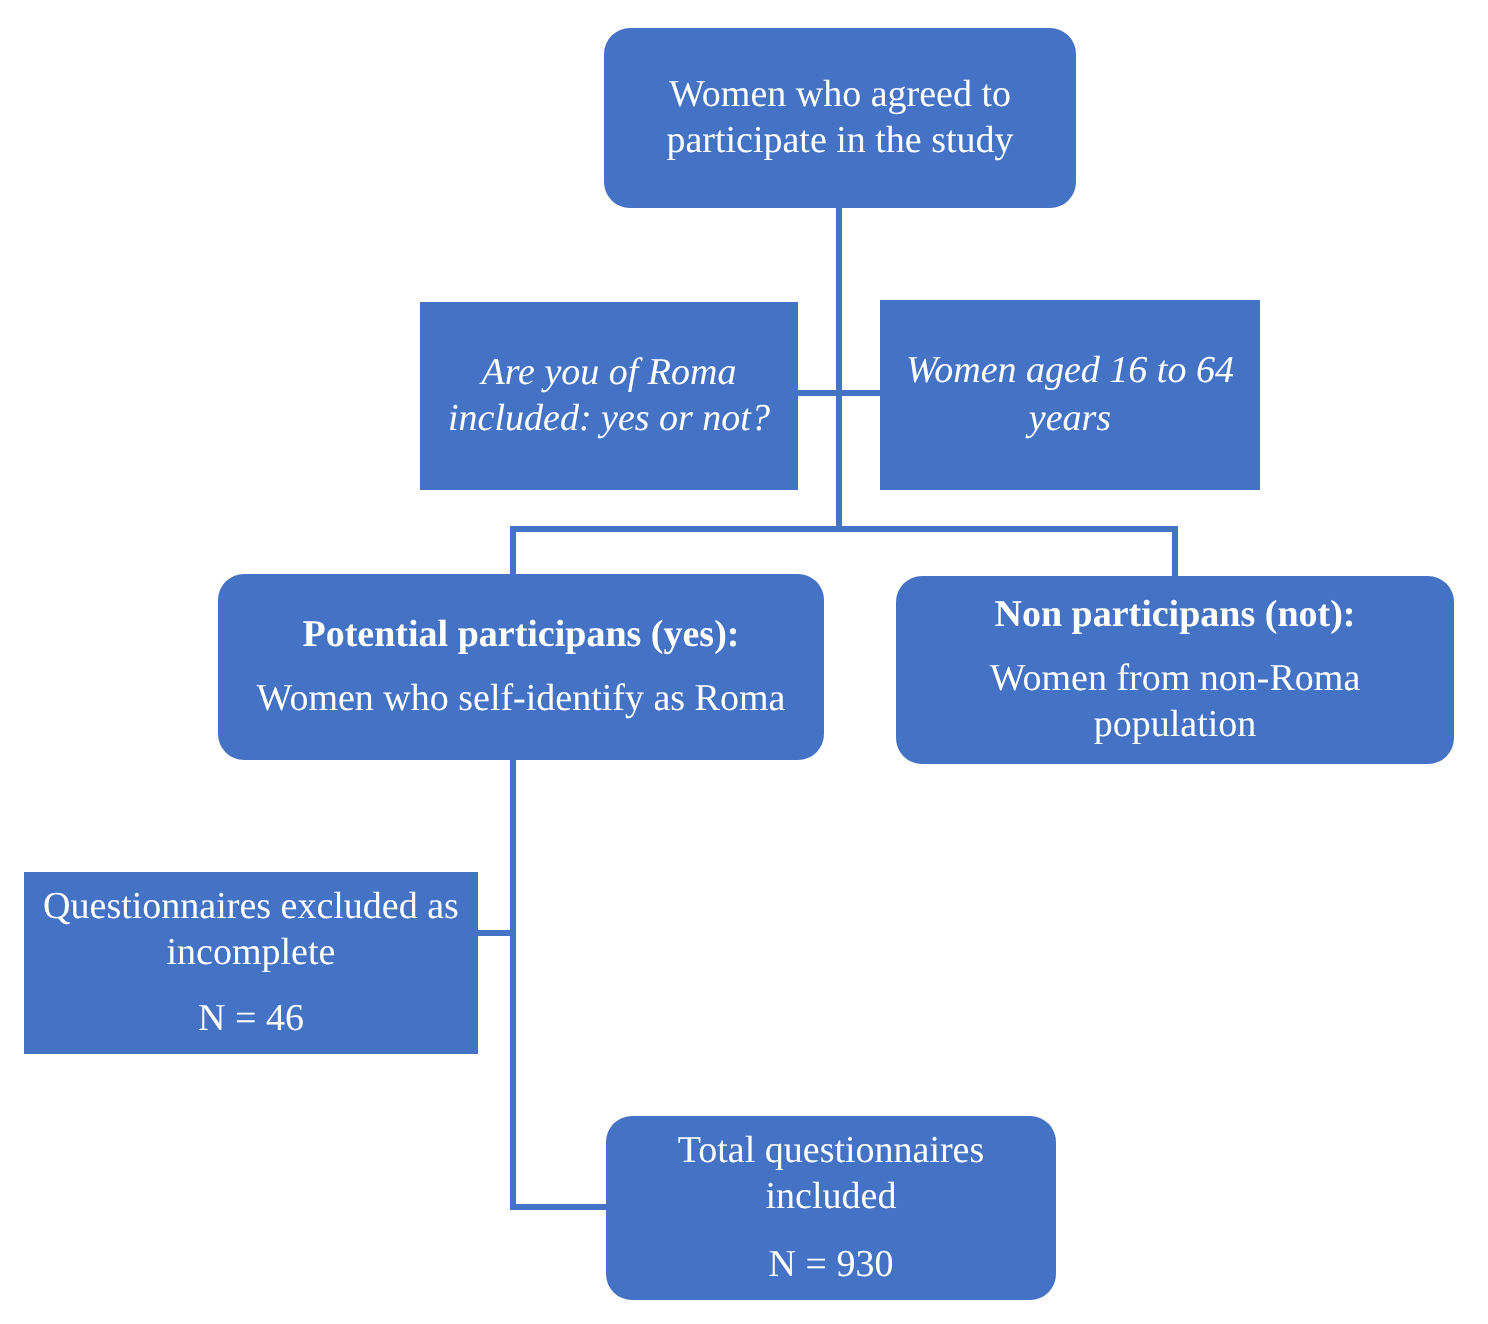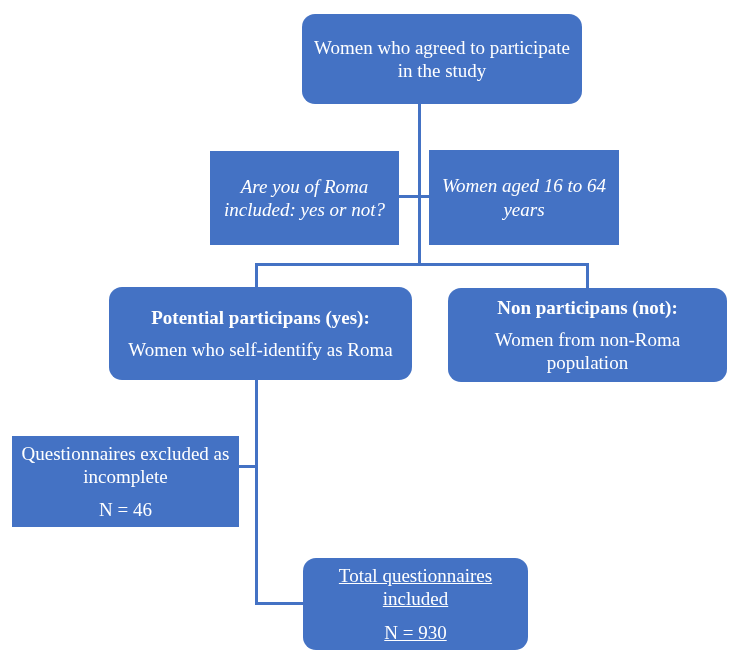--- a/index.html
+++ b/index.html
@@ -39,27 +39,27 @@
   .node .count {
     margin-top: 10px;
   }
   .connector {
     position: absolute;
     background: var(--line-color, #4472C4);
     z-index: 1;
   }
 
   
-  .n-agreed        { left: 302px; top: 14px;  width: 280px; height: 90px; }
+  .n-agreed        { left: 302px; top: 14px;  width: 236px; height: 90px; }
   .n-ethnicity     { left: 210px; top: 151px; width: 189px; height: 94px; }
-  .n-age           { left: 429px; top: 150px; width: 190px; height: 95px; }
+  .n-age           { left: 440px; top: 150px; width: 190px; height: 95px; }
   .n-potential     { left: 109px; top: 287px; width: 303px; height: 93px; }
   .n-nonpart       { left: 448px; top: 288px; width: 279px; height: 94px; }
   .n-excluded      { left: 12px;  top: 436px; width: 227px; height: 91px; }
-  .n-total         { left: 303px; top: 558px; width: 225px; height: 92px; text-decoration: underline; }
+  .n-total         { left: 303px; top: 558px; width: 225px; height: 92px; }
 
   
   .c-top-vert      { left: 418px; top: 104px; width: 3px;   height: 161px; }
   .c-mid-horiz     { left: 399px; top: 195px; width: 41px;  height: 3px;   }
   .c-branch-horiz  { left: 255px; top: 263px; width: 334px; height: 3px;   }
   .c-drop-left     { left: 255px; top: 263px; width: 3px;   height: 26px;  }
   .c-drop-right    { left: 586px; top: 263px; width: 3px;   height: 27px;  }
   .c-mid-vert      { left: 255px; top: 379px; width: 3px;   height: 226px; }
   .c-excl-horiz    { left: 239px; top: 465px; width: 18px;  height: 3px;   }
   .c-total-horiz   { left: 255px; top: 602px; width: 50px;  height: 3px;   }

